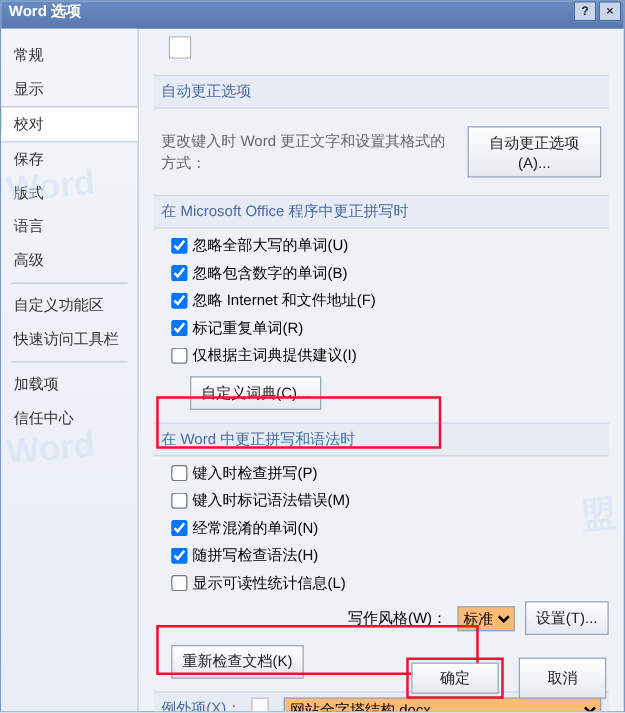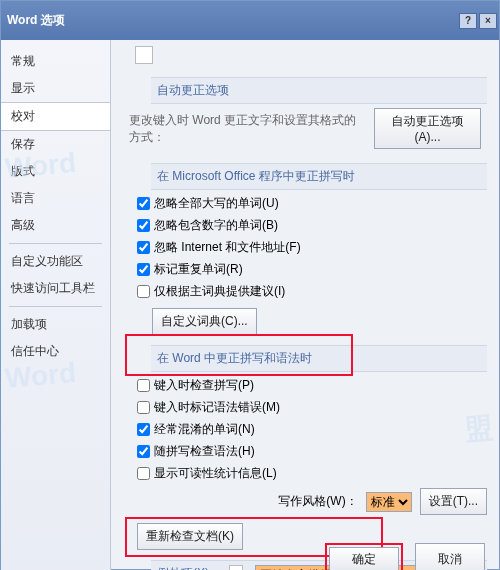--- a/index.html
+++ b/index.html
@@ -1,28 +1,28 @@
 <!DOCTYPE html>
 <html><head>
 <meta charset="utf-8">
 <style>
   * { box-sizing: border-box; margin: 0; padding: 0; }
   body { font-family: "Microsoft YaHei", SimSun, Tahoma, sans-serif; font-size: 12px; background: #fff; }
   .window { width: 500px; height: 570px; border: 1px solid #7a9ac8; background: #eef1f6; position: relative; }
-  .titlebar { height: 39px; background: linear-gradient(#6a8bc0,#5578b0); color: #fff; display: flex; align-items: center; padding-left: 6px; font-weight: bold; }
+  .titlebar { height: 22px; background: linear-gradient(#6a8bc0,#5578b0); color: #fff; display: flex; align-items: flex-start; padding-left: 6px; font-weight: bold; }
   .titlebar .controls { margin-left: auto; display: flex; }
   .titlebar .controls div { width: 18px; height: 16px; border: 1px solid #4a6aa0; background: #c9d5eb; margin-right: 2px; color: #333; display:flex;align-items:center;justify-content:center;font-size:10px;}
   .body { display: flex; height: calc(100% - 22px); }
   .sidebar { width: 110px; border-right: 1px solid #c2c9d6; padding: 8px 0; background: linear-gradient(#f3f5fa,#e8ecf4); position: relative; }
   .sidebar-item { padding: 5px 10px; color: #333; cursor: default; }
   .sidebar-item.selected { background: #fff; border-top:1px solid #c2c9d6; border-bottom:1px solid #c2c9d6; position:relative; }
   .sidebar .divider { height: 1px; background: #c2c9d6; margin: 4px 8px; }
   .wm { position:absolute; color:#cfe0f5; font-size:28px; font-weight:bold; transform:rotate(-5deg); opacity:.5; pointer-events:none;}
   .main { flex: 1; overflow: hidden; padding: 6px 12px 8px 12px; position: relative; }
-  .section-head { color:#4a6aa0; background:#e6ebf4; padding:4px 6px; margin-top:10px; border-top:1px solid #d0d7e4; border-bottom:1px solid #d0d7e4;margin-left:28px;}
+  .section-head { color:#4a6aa0; background:#e6ebf4; padding:4px 6px; margin-top:10px; border-top:1px solid #d0d7e4; border-bottom:1px solid #d0d7e4;}
   .row { margin: 5px 0 0 14px; display:flex; align-items:center; }
   .row label { margin-left:4px; }
   input[type=checkbox]{ width:13px;height:13px; }
   .btn { background:linear-gradient(#fefefe,#e6e9ef); border:1px solid #9aa5b8; padding:4px 8px; font-size:12px; color:#222; }
   select { background:#fdba74; border:1px solid #9aa5b8; font-size:12px; height:20px;}
   .hl-red-box { position:absolute; border:2px solid #e13; pointer-events:none; }
   .para { color:#666; padding:4px 6px; display:flex; align-items:center; gap:6px;}
   .footer { position:absolute; bottom:10px; right:14px; display:flex; gap:12px;padding-left:23px; }
   .btn-main { padding:3px 22px; }
   .ok-wrap { border:2px solid #e13; padding:2px; }
@@ -58,21 +58,21 @@
       <div class="divider"></div>
       <div class="sidebar-item">加载项</div>
       <div class="sidebar-item">信任中心</div>
     </div>
     <div class="main">
       <div class="wm" style="top:370px;right:6px;">盟</div>
 
       <div style="margin-left:12px;"><span class="icon-sq"></span></div>
 
       <div class="section-head">自动更正选项</div>
-      <div class="para" style="">
+      <div class="para" style="margin-top:10px;">
         <span>更改键入时 Word 更正文字和设置其格式的方式：</span>
         <button class="btn">自动更正选项(A)...</button>
       </div>
 
       <div class="section-head">在 Microsoft Office 程序中更正拼写时</div>
       <div class="row">
           <input type="checkbox" checked="" style="">
           <label>忽略全部大写的单词(U)</label>
         </div>
       <div class="row">

